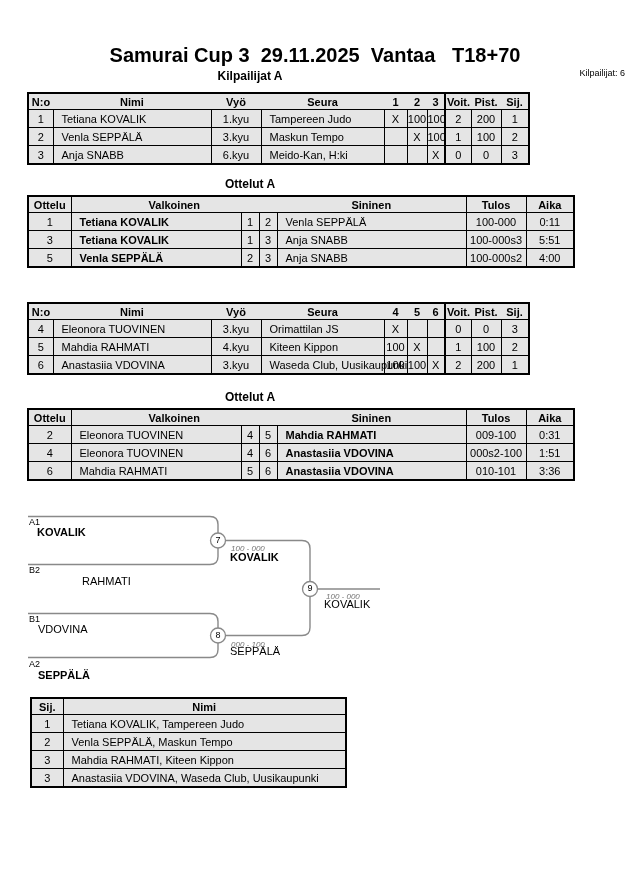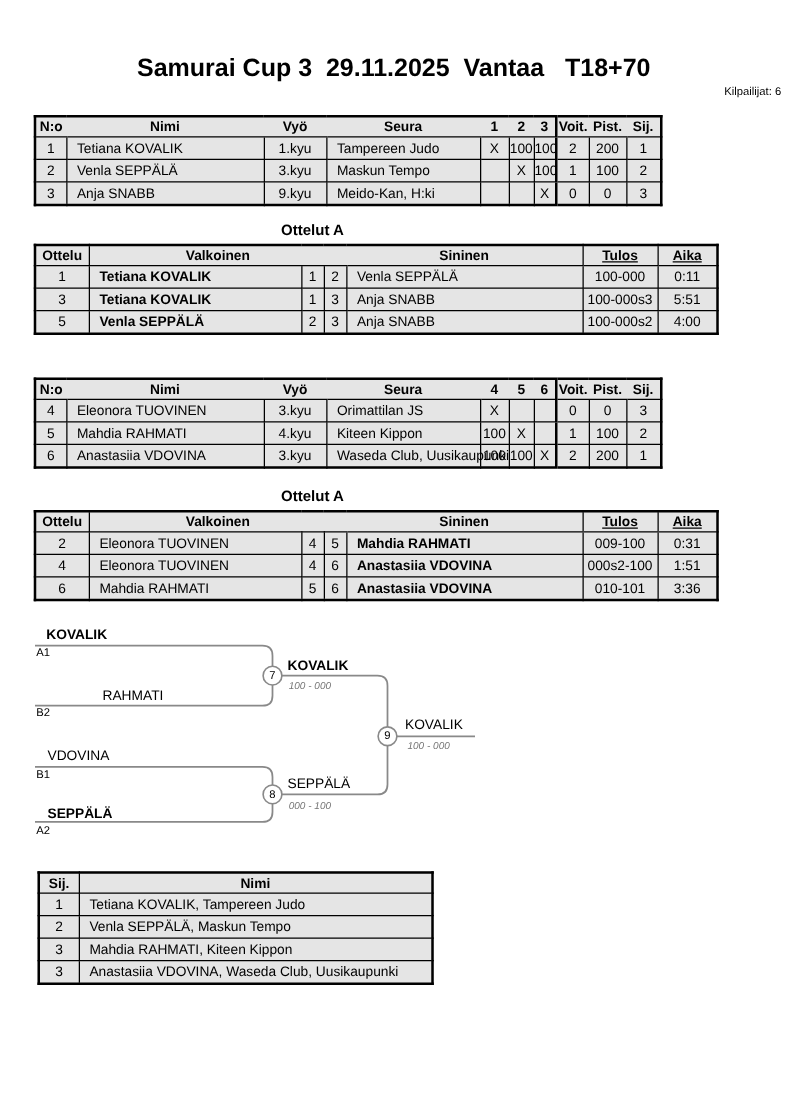--- a/index.html
+++ b/index.html
@@ -18,31 +18,31 @@
   table{position:absolute;border-collapse:collapse;table-layout:fixed;
         border:2px solid #000;font-size:11px;background:#e5e5e5;}
   th{border-top:1px solid #000;border-bottom:1px solid #000;border-left:none;border-right:none;
      font-weight:bold;height:15px;padding:0;white-space:nowrap;overflow:visible;text-align:center;}
   td{border:1px solid #000;height:17px;padding:0;white-space:nowrap;overflow:visible;}
   .l{text-align:left;padding-left:8px;}
   .c{text-align:center;}
   .b{font-weight:bold;}
   .bl{border-left:2px solid #000;}
   .rb{border-right:1px solid #000;}
-  .lb{border-left:1px solid #000;text-decoration:underline;}
+  .lb{border-left:1px solid #000;}
 
   #table-pool-a{left:27px;top:92px;width:501px;}
   #table-matches-a{left:27px;top:195px;width:546px;}
   #table-pool-b{left:27px;top:302px;width:501px;}
   #table-matches-b{left:27px;top:408px;width:546px;}
   #table-results{left:30px;top:697px;width:315px;}
 
   
   #bracket-svg{left:0;top:0;width:630px;height:891px;pointer-events:none;}
-  .bk-name{font-size:11px;white-space:pre;}
+  .bk-name{font-size:11px;white-space:pre;margin-top:24px;}
   .bk-seed{font-size:9px;}
   .bk-score{font-size:8px;color:#757575;white-space:pre;font-style:italic;}
   .bk-num{font-size:9px;width:16px;height:15px;text-align:center;line-height:15px;}
   #bk-e0-name{left:37px;top:502px;font-weight:bold;}
   #bk-e0-seed{left:29px;top:517px;}
   #bk-e1-name{left:38px;top:551px;padding-left:44px;}
   #bk-e1-seed{left:29px;top:565px;}
   #bk-e2-name{left:38px;top:599px;}
   #bk-e2-seed{left:29px;top:614px;}
   #bk-e3-name{left:38px;top:645px;font-weight:bold;}
@@ -56,20 +56,21 @@
   #bk-num7{left:210px;top:533px;}
   #bk-num8{left:210px;top:628px;}
   #bk-num9{left:302px;top:581px;}
 </style>
 </head>
 <body>
 
 <div id="page">
 
   <div id="title" class="abs">Samurai Cup 3  29.11.2025  Vantaa   T18+70</div>
+  <div id="heading-pool-a" class="abs section-heading">Kilpailijat A</div>
   <div id="competitor-count" class="abs">Kilpailijat: 6</div>
 
   <table id="table-pool-a">
     <colgroup>
         <col style="width:25px">
         <col style="width:158px">
         <col style="width:50px">
         <col style="width:123px">
         <col style="width:23px">
         <col style="width:20px">
@@ -113,21 +114,21 @@
           <td class="c"></td>
           <td class="c">X</td>
           <td class="c">100</td>
           <td class="c bl">1</td>
           <td class="c">100</td>
           <td class="c">2</td>
         </tr>
         <tr>
           <td class="c">3</td>
           <td class="l">Anja SNABB</td>
-          <td class="c">9.kyu</td>
+          <td class="c">6.kyu</td>
           <td class="l">Meido-Kan, H:ki</td>
           <td class="c"></td>
           <td class="c"></td>
           <td class="c">X</td>
           <td class="c bl">0</td>
           <td class="c">0</td>
           <td class="c">3</td>
         </tr>
       </tbody>
   </table>

